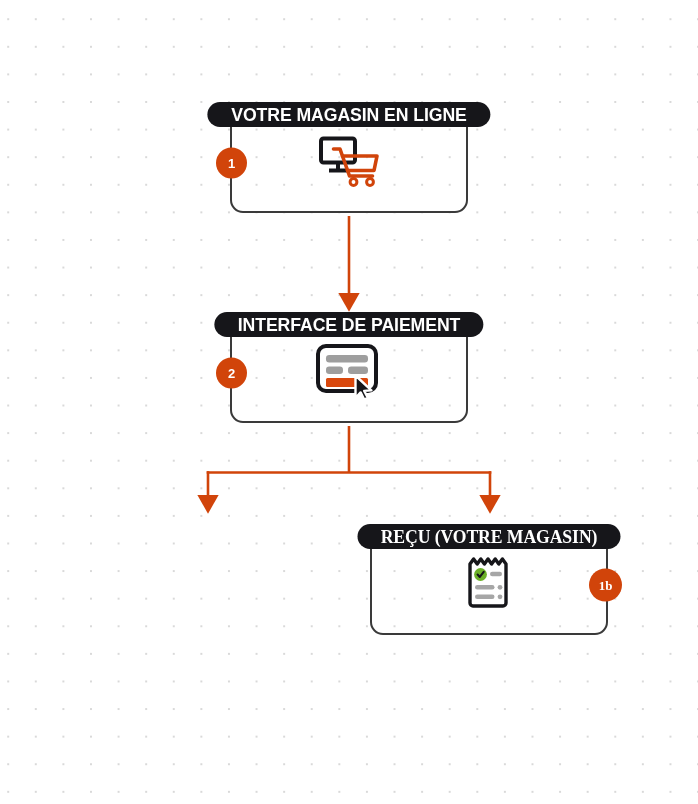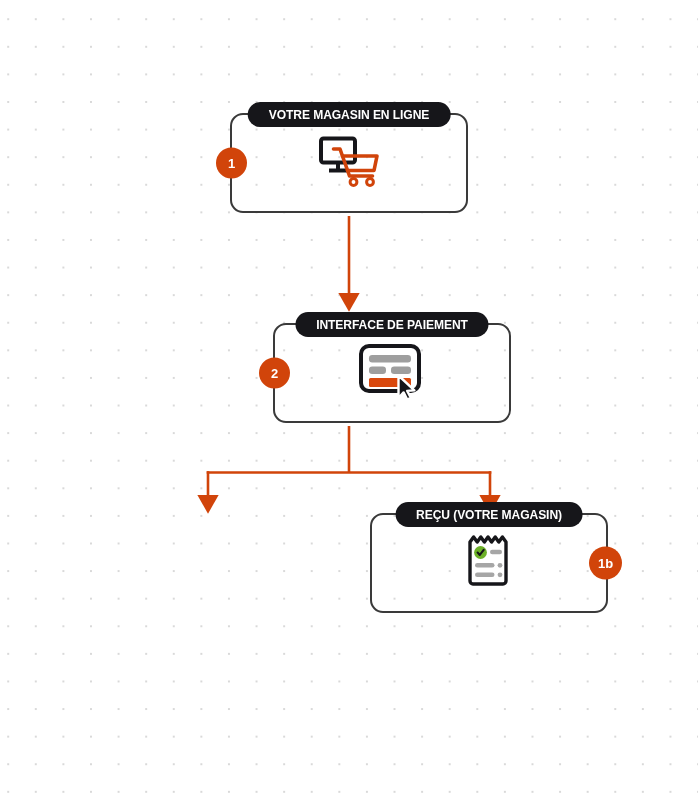--- a/index.html
+++ b/index.html
@@ -57,21 +57,21 @@
     position: absolute;
     top: -13px;
     left: 50%;
     transform: translateX(-50%);
     background: #16161a;
     color: #ffffff;
     border-radius: 14px;
     height: 25px;
     line-height: 25px;
     padding: 0 15px;
-    font-size: 13px;
+    font-size: 19px;
     font-weight: bold;
     letter-spacing: -0.1px;
     white-space: nowrap;
     transform-origin: center;
     z-index: 6;
   }
   .node-label span {
     display: inline-block;
     transform: scaleX(0.93);
   }
@@ -99,23 +99,23 @@
   .node-icon {
     position: absolute;
     left: 50%;
     top: 50%;
     transform: translate(-50%, -50%);
     z-index: 5;
   }
 
   
   #node-store    { left: 230px; top: 113px; width: 238px; height: 100px; }
-  #node-payment  { left: 230px; top: 323px; width: 238px; height: 100px; margin-left: 43px; }
+  #node-payment  { left: 230px; top: 323px; width: 238px; height: 100px; }
   #node-receipt-hosted { left: 89px;  top: 533px; width: 240px; height: 100px; }
-  #node-receipt-store  { left: 370px; top: 513px; width: 238px; height: 100px; }
+  #node-receipt-store  { left: 370px; top: 535px; width: 238px; height: 100px; font-family: Liberation Serif, serif; }
 </style>
 </head>
 <body>
 
 <div id="dot-grid"></div>
 
 <svg id="connectors" viewBox="0 0 698 804" width="698" height="804">
   <defs>
     <marker id="arrowhead" markerWidth="9" markerHeight="9" refX="3.1" refY="4.5" orient="auto" markerUnits="strokeWidth">
       <path d="M0.4,0.4 L7.6,4.5 L0.4,8.6 Z" fill="#d1440a"></path>

